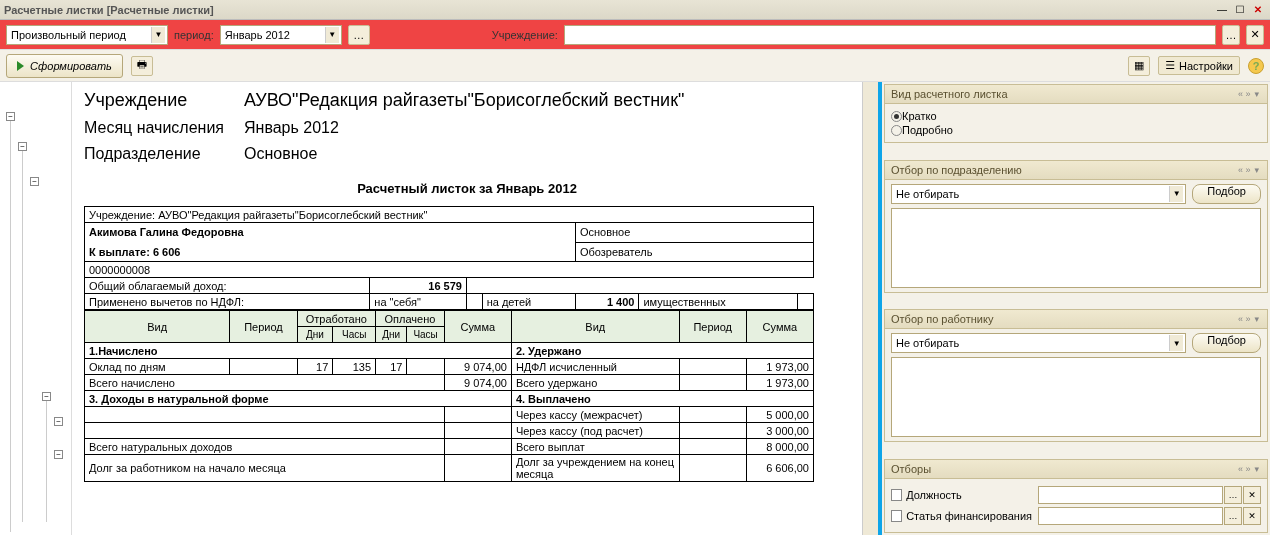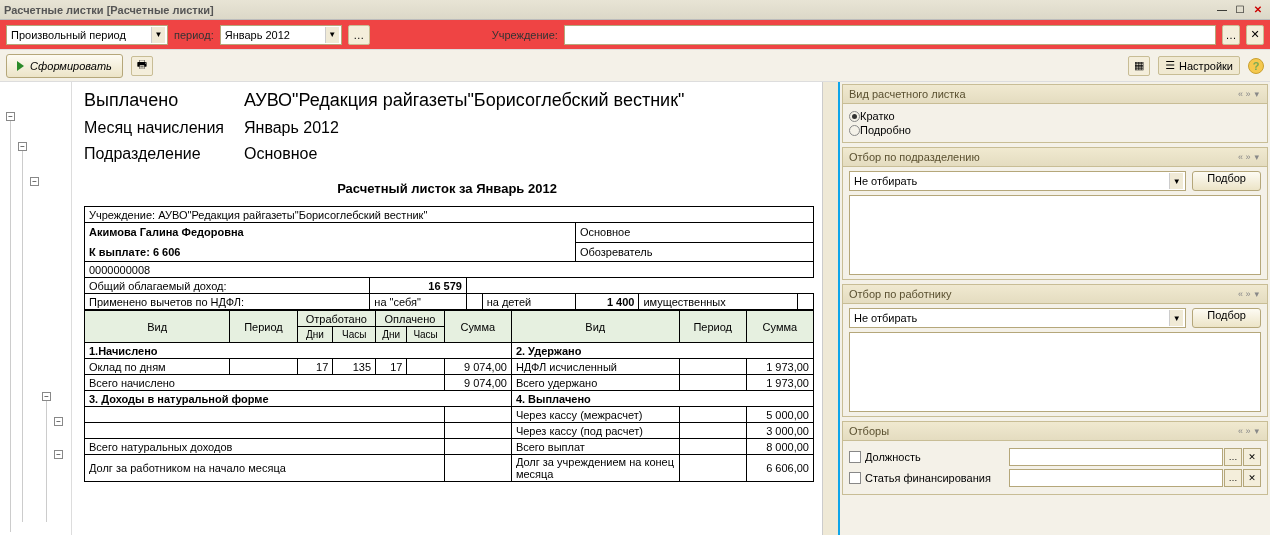--- a/index.html
+++ b/index.html
@@ -43,33 +43,33 @@
   .main-table td, .main-table th { border:1px solid #000; padding:1px 4px; height:16px; font-weight:normal; text-align:left; }
   .main-table th { background:#e6f0e0; text-align:center; }
   .main-table .sub th { font-size:10px; }
   .r { text-align:right !important;font-weight:bold; }
   .b { font-weight:bold !important; }
   .noborder { border:none !important; }
   .person-block td { height:auto; padding:3px 4px; }
   
   .scroll-v { width:16px; background:#efe9d6; border-left:1px solid #ccc; }
   
-  .side-panel { width:432px; background:#f4f1e8; border-left:2px solid #0ea5e9; display:flex; flex-direction:column; }
+  .side-panel { width:392px; background:#f4f1e8; border-left:4px solid #0ea5e9; display:flex; flex-direction:column;justify-content:space-between; }
   .panel-section { border:1px solid #c8bd95; margin:2px; background:#f4f1e8; }
   .panel-hdr { background:linear-gradient(#f0e9d0,#e4dcc0); padding:3px 6px; display:flex; align-items:center; font-size:11px; color:#5a5030; border-bottom:1px solid #c8bd95; }
   .panel-hdr .t { flex:1; }
   .panel-hdr .ctrl { font-size:9px; cursor:pointer; padding:0 2px; color:#888; }
   .panel-body { padding:4px 6px; }
   .radio-row { display:flex; align-items:center; gap:0; margin:2px 0; cursor:pointer; }
   .radio { width:11px; height:11px; border:1px solid #888; border-radius:50%; display:inline-flex; align-items:center; justify-content:center; }
   .radio.on::after { content:""; width:5px; height:5px; background:#333; border-radius:50%; }
   .sel-row { display:flex; gap:6px; align-items:center; margin-bottom:4px; }
   .sel-row .combo { flex:1; }
   .sel-row .combo-text { min-width:auto; flex:1; }
-  .btn-sm { background:linear-gradient(#fdfbf3,#ece4c7); border:1px solid #b5a77a; border-radius:3px; height:20px; padding:0 14px; cursor:pointer; }
+  .btn-sm { background:linear-gradient(#fdfbf3,#ece4c7); border:1px solid #b5a77a; border-radius:8px; height:20px; padding:0 14px; cursor:pointer; }
   .listbox { background:#fff; border:1px solid #b5a77a; height:80px; }
   .chk-row { display:flex; align-items:center; gap:4px; margin:3px 0; }
   .chk { width:12px; height:12px; border:1px solid #888; background:#fff; cursor:pointer; }
   .chk-label { width:140px; }
   .chk-input-wrap { flex:1; display:flex; }
   .chk-input { flex:1; background:#fff; border:1px solid #b5a77a; height:18px; padding:0 3px; }
   .mini-btn { width:18px; height:18px; border:1px solid #b5a77a; background:#f4eedb; cursor:pointer; font-size:9px; display:inline-flex; align-items:center; justify-content:center; margin-left:1px; }
 </style>
 </head>
 <body>
@@ -123,21 +123,21 @@
     <div class="tree-node" style="left:18px; top:60px">−</div>
     <div class="tree-node" style="left:30px; top:95px">−</div>
     <div class="tree-line-v" style="left:46px; top:310px; height:130px"></div>
     <div class="tree-node" style="left:42px; top:310px">−</div>
     <div class="tree-node" style="left:54px; top:335px">−</div>
     <div class="tree-node" style="left:54px; top:368px">−</div>
   </div>
 
   <div class="doc-area">
     <div class="hdr-row big">
-      <div class="hdr-label">Выплачено</div>
+      <div class="hdr-label">Учреждение</div>
       <div class="hdr-val">АУВО"Редакция райгазеты"Борисоглебский вестник"</div>
     </div>
     <div class="hdr-row">
       <div class="hdr-label">Месяц начисления</div>
       <div class="hdr-val">Январь 2012</div>
     </div>
     <div class="hdr-row">
       <div class="hdr-label">Подразделение</div>
       <div class="hdr-val">Основное</div>
     </div>

